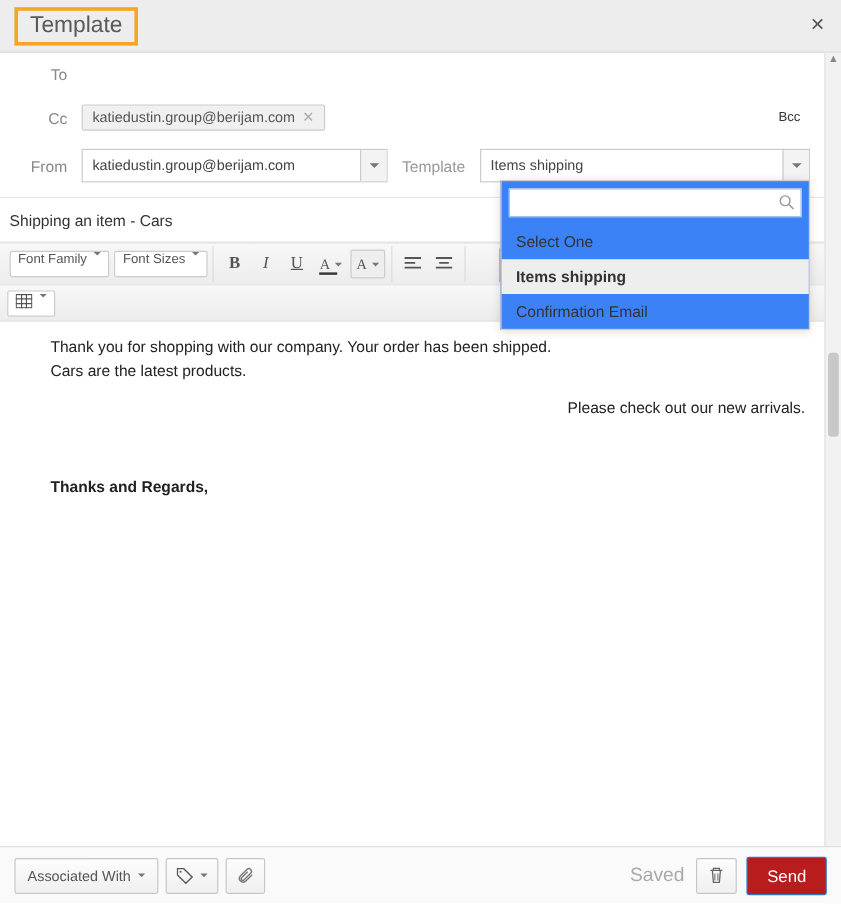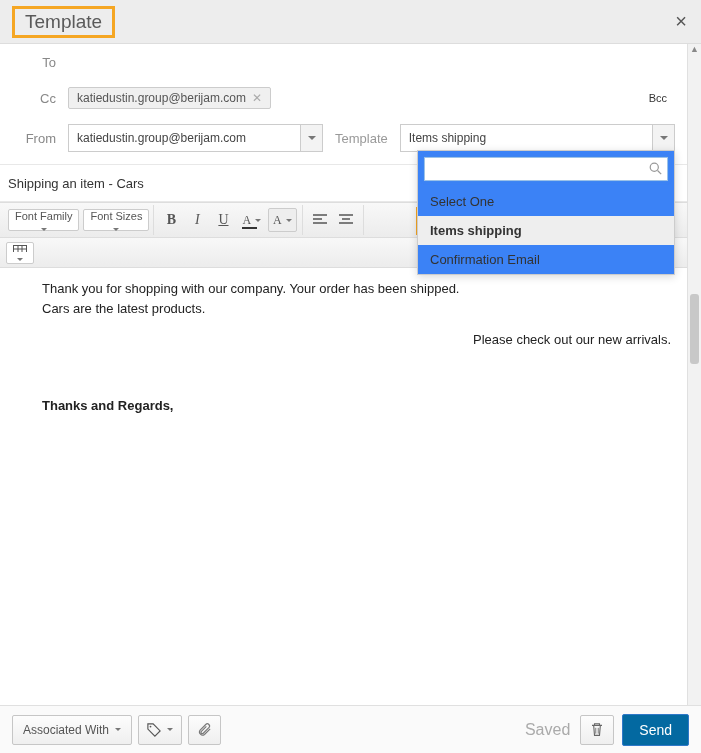--- a/index.html
+++ b/index.html
@@ -188,28 +188,27 @@
     color: #555;
     cursor: pointer;
     padding: 0 4px;
     margin: 0 1px;
   }
   .tb-sel {
     border: 1px solid #ccc;
     background: #fff;
     height: 22px;
     display: inline-flex;
-    align-items: center;
+    align-items: flex-start;
     padding: 0 6px;
     font-size: 11px;
     color: #555;
     gap: 6px;
     border-radius: 2px;
     cursor: pointer;
-    flex-direction: column;
   }
   .toolbar-row2 {
     background: linear-gradient(#f8f8f8, #ececec);
     border-bottom: 1px solid #ddd;
     padding: 2px 6px;
     margin-right: 14px;
     height: 30px;
     display: flex;
     align-items: center;
   }
@@ -249,21 +248,21 @@
     margin-right: 6px;
     text-align: center;
   }
   .saved {
     color: #aaa;
     font-size: 16px;
     margin-left: auto;
     margin-right: 10px;
   }
   .send-btn {
-    background: #0369a1;
+    background: #b91c1c;
     color: #fff;
     border: 1px solid #2f78c8;
     height: 32px;
     padding: 0 16px;
     border-radius: 2px;
     font-size: 14px;
     cursor: pointer;
   }
   .trash-btn {
     border: 1px solid #c6c6c6;

